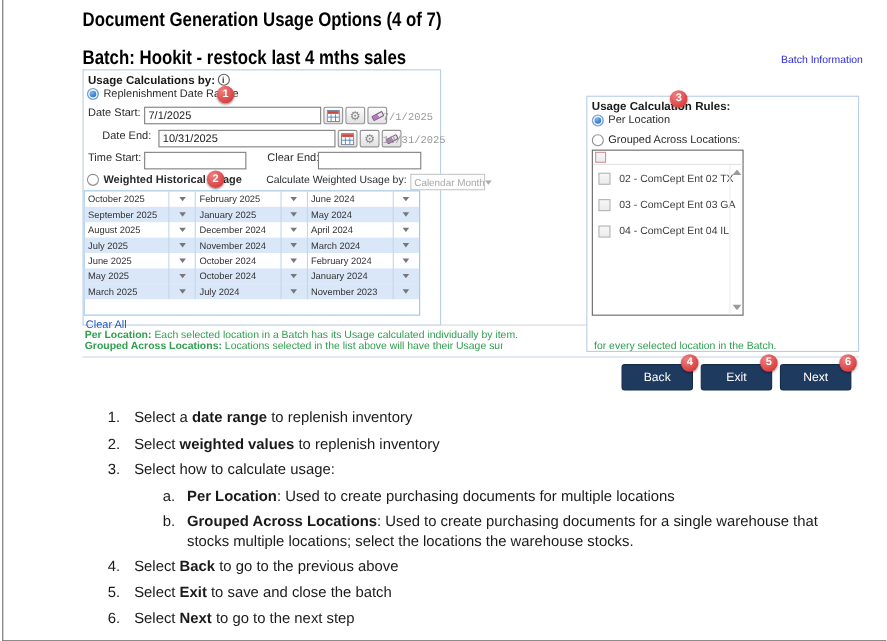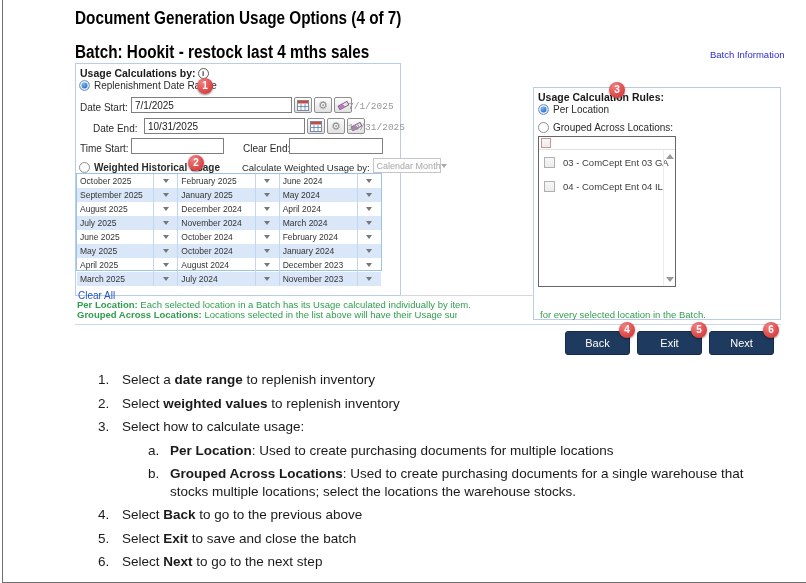--- a/index.html
+++ b/index.html
@@ -28,31 +28,31 @@
 
   .radio { display:inline-block; width:11px; height:11px; border-radius:50%; vertical-align:-2px; margin-right:4px; }
   .radio.on  { border:1px solid #7fa0c4; background:radial-gradient(circle at 38% 32%, #7db6f2, #1660c0 75%); box-shadow:inset 0 0 0 1.5px #eaf3fc; }
   .radio.off { border:1px solid #8f8f8f; background:#fff; }
 
   .badge { position:absolute; width:16px; height:16px; border-radius:50%; z-index:30;
            background:radial-gradient(circle at 35% 28%, #f08080, #d94040 72%);
            box-shadow:0 1px 2px rgba(0,0,0,.45);
            color:#fff; font-size:10px; font-weight:bold; text-align:center; line-height:16px; }
 
-  .frow { position:absolute; display:flex; align-items:flex-end; }
+  .frow { position:absolute; display:flex; align-items:flex-start; }
   .txtinput { height:16px; border:1px solid #7f7f7f; background:#fff; font-size:10px; padding:0 3px;
               font-family:"Liberation Sans", sans-serif; color:#222; }
   .iconbtn { width:18px; height:16px; border:1px solid #8f8f8f; border-radius:2px; margin-left:2px;
              background:linear-gradient(#fdfdfd,#e1e1e1); display:inline-flex; align-items:center; justify-content:center; cursor:pointer; }
   .echo { font-family:"Liberation Mono", monospace; font-size:9.5px; color:#989898; white-space:nowrap; }
 
   .sel-disabled { display:inline-flex; align-items:center; justify-content:space-between; width:68px; height:15px;
                   border:1px solid #c6c6c6; background:#fdfdfd; color:#a8a8a8; font-size:9px; padding:0 3px; white-space:nowrap; }
 
-  .grid { position:absolute; left:0px; top:109px; width:306px; height:98px; border:1px solid #9dc3e6; background:#fff; }
+  .grid { position:absolute; left:0px; top:109px; width:306px; height:114px; border:1px solid #9dc3e6; background:#fff; }
   .grow { display:flex; height:14px; }
   .grow.alt { background:#d9e7f8; }
   .gcell { display:flex; align-items:center; width:102px; height:14px; border-right:1px solid #c3d6ec; cursor:pointer; }
   .gcell:last-child { border-right:none; }
   .gname { flex:1; font-size:8.5px; color:#333; padding-left:3px; white-space:nowrap; overflow:hidden; }
   .gdrop { width:24px; height:100%; border-left:1px solid #c3d6ec; display:flex; align-items:center; justify-content:center; }
   .tri-down { width:0; height:0; border-left:3.5px solid transparent; border-right:3.5px solid transparent; border-top:4px solid #777; }
 
   .clear-all { position:absolute; left:2px; top:226px; font-size:10px; color:#2356c7; cursor:pointer; }
 
@@ -288,40 +288,20 @@
               <span class="tri-down"></span>
             </span>
           </div>
           <div class="gcell">
             <span class="gname">January 2024</span>
             <span class="gdrop">
               <span class="tri-down"></span>
             </span>
           </div>
         </div>
-      <div class="grow">
-          <div class="gcell">
-            <span class="gname">April 2025</span>
-            <span class="gdrop">
-              <span class="tri-down"></span>
-            </span>
-          </div>
-          <div class="gcell">
-            <span class="gname">August 2024</span>
-            <span class="gdrop">
-              <span class="tri-down"></span>
-            </span>
-          </div>
-          <div class="gcell">
-            <span class="gname">December 2023</span>
-            <span class="gdrop">
-              <span class="tri-down"></span>
-            </span>
-          </div>
-        </div>
       <div class="grow alt">
           <div class="gcell">
             <span class="gname">March 2025</span>
             <span class="gdrop">
               <span class="tri-down"></span>
             </span>
           </div>
           <div class="gcell">
             <span class="gname">July 2024</span>
             <span class="gdrop">
@@ -352,20 +332,24 @@
       <span class="radio off"></span>
       <span class="small">Grouped Across Locations:</span>
     </div>
 
     <div class="listbox">
       <div class="lb-header">
           <span class="cb hdr"></span>
         </div>
       <div class="lb-item">
           <span class="cb"></span>
+          <span class="lb-label">02 - ComCept Ent 02 TX</span>
+        </div>
+      <div class="lb-item">
+          <span class="cb"></span>
           <span class="lb-label">03 - ComCept Ent 03 GA</span>
         </div>
       <div class="lb-item">
           <span class="cb"></span>
           <span class="lb-label">04 - ComCept Ent 04 IL</span>
         </div>
       <div class="lb-scroll">
         <span class="tri-up-s"></span>
         <span class="tri-dn-s"></span>
       </div>

